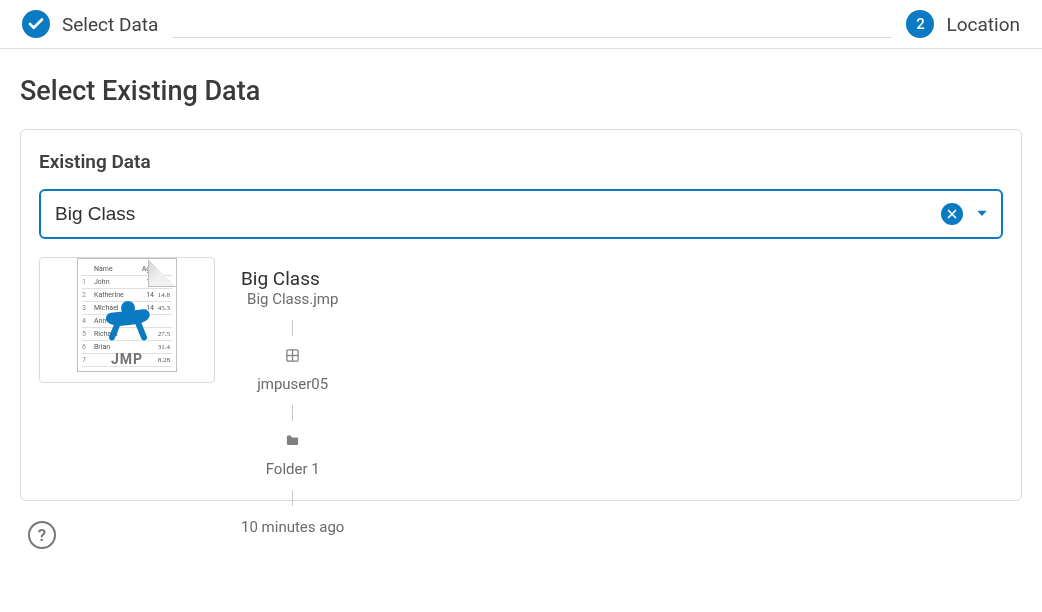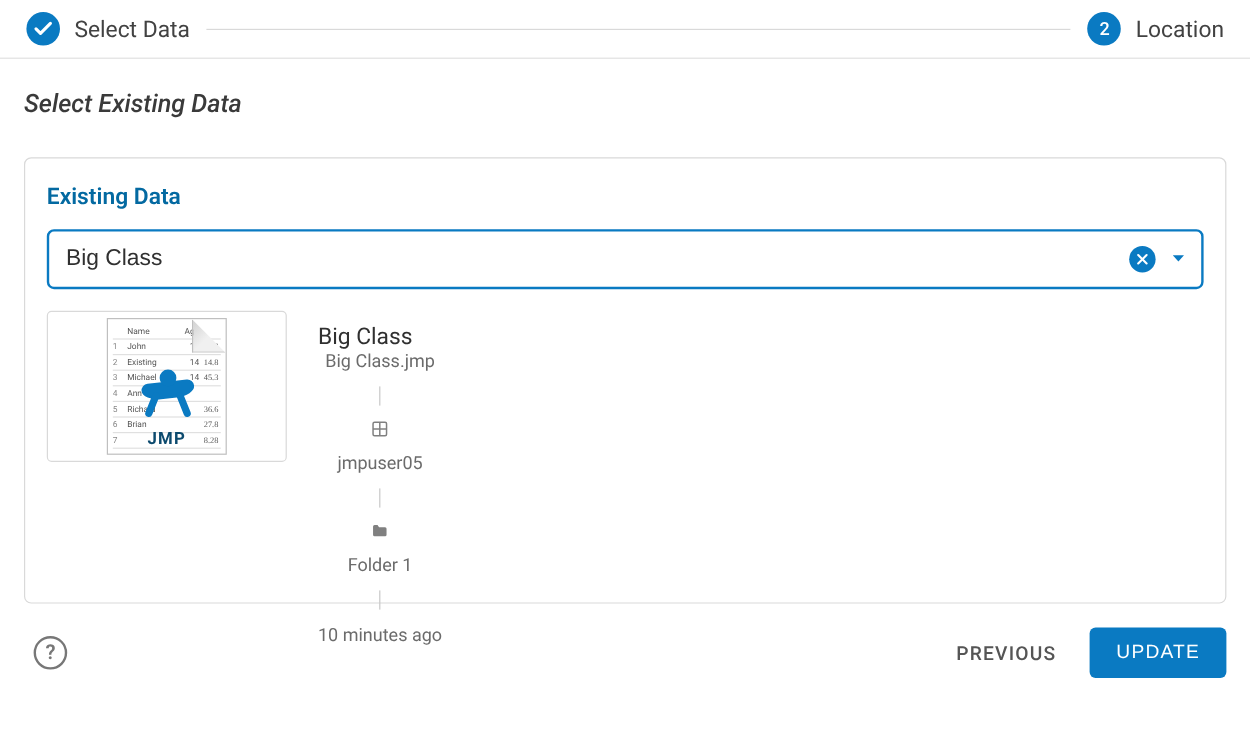--- a/index.html
+++ b/index.html
@@ -8,21 +8,21 @@
     background: #fff;
     color: #212121;
     width: 1042px;
     height: 612px;
     overflow: hidden;
   }
 
   
   .stepper {
     display: flex;
-    align-items: center;
+    align-items: flex-end;
     padding: 10px 22px 10px 22px;
     border-bottom: 1px solid #e0e0e0;
   }
   .step {
     display: flex;
     align-items: center;
     gap: 12px;
     font-size: 19px;
     color: #424242;
   }
@@ -44,37 +44,36 @@
     height: 1px;
     background: #d9d9d9;
     margin: 0 14px;
   }
 
   
   .main {
     padding: 26px 20px 0 20px;
   }
   .page-title {
-    font-size: 21px;
+    font-size: 27px;
     font-weight: 500;
     color: #3a3a3a;
-    margin-bottom: 32px;
-    font-style: italic;
+    margin-bottom: 22px;
   }
 
   .panel {
     border: 1px solid #d9d9d9;
     border-radius: 6px;
     padding: 20px 18px 18px 18px;
     height: 372px;
   }
   .panel-title {
     font-size: 19px;
     font-weight: 600;
-    color: #0369a1;
+    color: #404040;
     margin-bottom: 16px;
   }
 
   
   .combo {
     display: flex;
     align-items: center;
     border: 2px solid #0a7ac2;
     border-radius: 6px;
     padding: 6px 12px 6px 14px;
@@ -106,26 +105,25 @@
   }
   .combo-caret svg { width: 14px; height: 14px; }
 
   
   .result {
     display: flex;
     gap: 26px;
     margin-top: 18px;
   }
   .thumb {
-    width: 200px;
+    width: 176px;
     height: 126px;
     border: 1px solid #d9d9d9;
     border-radius: 4px;
     display: flex;
-    align-items: center;
     justify-content: center;
     position: relative;
     background: #fff;
   }
   .file-doc {
     width: 100px;
     height: 114px;
     background: #fff;
     border: 1px solid #bfbfbf;
     position: relative;
@@ -171,21 +169,21 @@
     border-radius: 8px 8px 50% 50% / 8px 8px 12px 12px;
     transform: rotate(-6deg);
   }
   .file-doc .logo-shape .arm-l, .file-doc .logo-shape .arm-r {
     position:absolute; top:18px; width:6px; height:22px; background:#0a7ac2; border-radius:4px;
   }
   .file-doc .logo-shape .arm-l { left:6px; transform:rotate(22deg); }
   .file-doc .logo-shape .arm-r { right:6px; transform:rotate(-22deg); }
   .file-doc .jmp-label {
     position:absolute; bottom:4px; left:0; right:0;
-    text-align:center; font-size:14px; font-weight:700; color:#0c4a6e; letter-spacing:1px;margin-top:19px;
+    text-align:center; font-size:14px; font-weight:700; color:#737373; letter-spacing:1px;margin-top:19px;
   }
 
   .result-body { display:flex; flex-direction:column; justify-content:space-between; padding:10px 0 6px 0;}
   .result-title { font-size:19px; color:#303030; }
   .result-meta {
     display:flex; align-items:center; gap:12px;
     font-size:15px; color:#6b6b6b;flex-direction:column;
   }
   .meta-sep { width:1px; height:16px; background:#c7c7c7; }
   .meta-icon { display:inline-flex; align-items:center; color:#808080; }
@@ -262,47 +260,47 @@
                 <span></span>
               </div>
             <div>
                 <span>1</span>
                 <span>John</span>
                 <span>13</span>
                 <span>18</span>
               </div>
             <div>
                 <span>2</span>
-                <span>Existing</span>
+                <span>Katherine</span>
                 <span>14</span>
                 <span>14.8</span>
               </div>
             <div>
                 <span>3</span>
                 <span>Michael</span>
                 <span>14</span>
                 <span>45.3</span>
               </div>
             <div>
                 <span>4</span>
                 <span>Ann</span>
                 <span></span>
                 <span></span>
               </div>
             <div>
                 <span>5</span>
                 <span>Richard</span>
                 <span></span>
-                <span>36.6</span>
+                <span>27.5</span>
               </div>
             <div>
                 <span>6</span>
                 <span>Brian</span>
                 <span></span>
-                <span>27.8</span>
+                <span>31.4</span>
               </div>
             <div>
                 <span>7</span>
                 <span></span>
                 <span></span>
                 <span>8.28</span>
               </div>
           </div>
           <div class="logo-shape">
             <div class="swoosh"></div>
@@ -338,17 +336,13 @@
           <span>10 minutes ago</span>
         </div>
       </div>
     </div>
 
   </div>
 </div>
 
 <div class="footer">
   <div class="help-btn">?</div>
-  <div class="footer-actions">
-    <div class="btn-text">PREVIOUS</div>
-    <button class="btn-primary">UPDATE</button>
-  </div>
 </div>
 
 </body></html>

